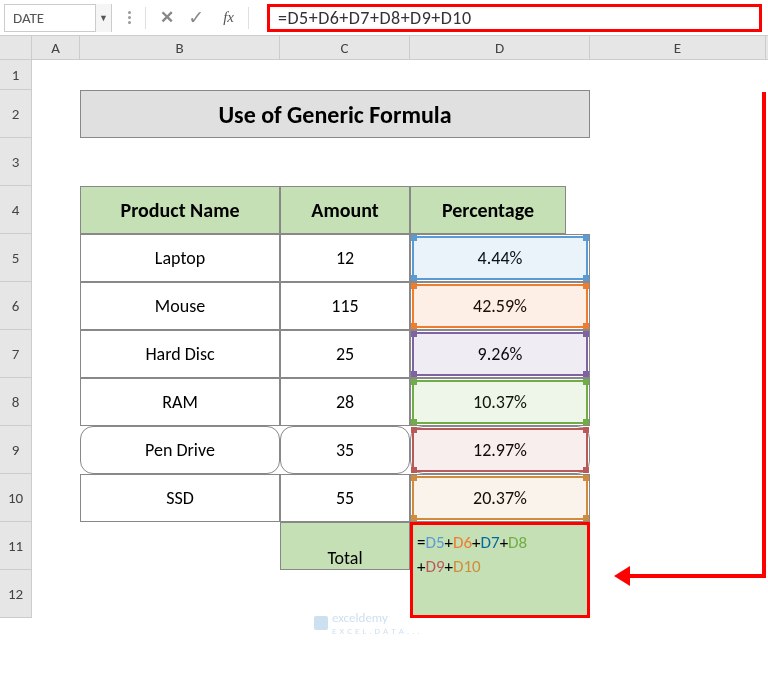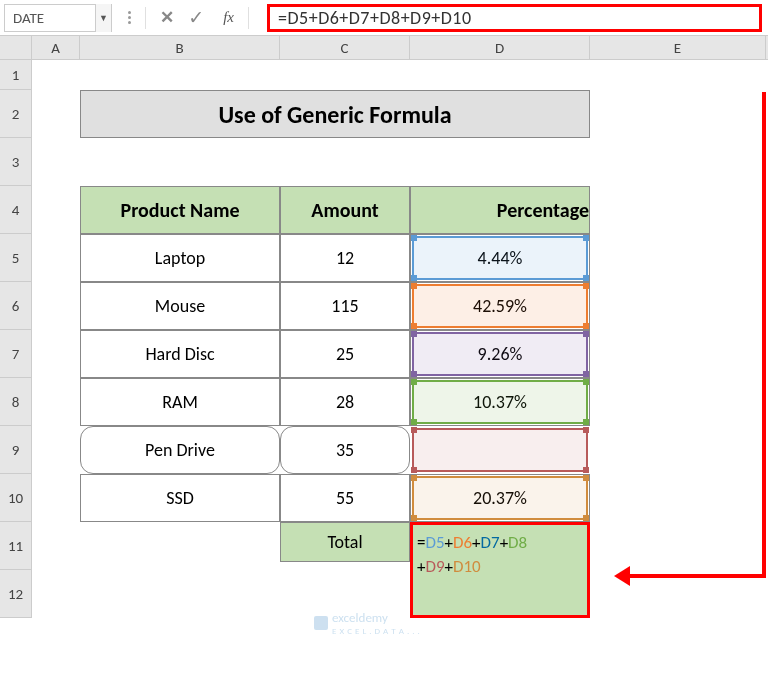--- a/index.html
+++ b/index.html
@@ -32,29 +32,29 @@
     .row-h.small { height: 30px; line-height: 30px; }
     
     .cells { position: relative; flex: 1; }
     .abs-cell { position: absolute; display: flex; align-items: center; justify-content: center; }
     
     .title-cell { left: 48px; top: 30px; width: 510px; height: 48px; border: 1px solid #888; background: #e0e0e0; font-size: 24px; font-weight: bold; }
     
     .table-hdr { top: 126px; height: 48px; background: #c5e0b4; border: 1px solid #888; font-size: 20px; font-weight: bold; }
     .hdr-b { left: 48px; width: 200px; }
     .hdr-c { left: 248px; width: 130px; }
-    .hdr-d { left: 378px; width: 180px; justify-content: flex-end; }
+    .hdr-d { left: 378px; width: 156px; }
     
     .data-cell { height: 48px; border: 1px solid #888; font-size: 18px; background: #fff; }
     .cell-b { left: 48px; width: 200px; }
     .cell-c { left: 248px; width: 130px; }
     .cell-d { left: 378px; width: 180px; }
     .r5 { top: 174px; } .r6 { top: 222px; } .r7 { top: 270px; } .r8 { top: 318px; } .r9 { top: 366px; border-radius: 13px; } .r10 { top: 414px; }
     
-    .total-cell { left: 248px; top: 462px; width: 130px; height: 40px; background: #c5e0b4; border: 1px solid #888; font-size: 18px; }
+    .total-cell { left: 248px; top: 462px; width: 130px; height: 48px; background: #c5e0b4; border: 1px solid #888; font-size: 18px; align-items: flex-end; }
     .formula-cell { left: 378px; top: 462px; width: 180px; height: 96px; background: #c5e0b4; border: 3px solid #ff0000; font-size: 17px; padding: 6px 4px; align-items: flex-start; justify-content: flex-start; flex-wrap: wrap; line-height: 24px; }
     
     .ref-highlight { position: absolute; border: 2px solid; pointer-events: none; }
     .ref-d5 { left: 380px; top: 176px; width: 176px; height: 44px; border-color: #5b9bd5; background: rgba(91,155,213,0.12); }
     .ref-d6 { left: 380px; top: 224px; width: 176px; height: 44px; border-color: #ed7d31; background: rgba(237,125,49,0.12); }
     .ref-d7 { left: 380px; top: 272px; width: 176px; height: 44px; border-color: #8064a2; background: rgba(128,100,162,0.12); }
     .ref-d8 { left: 380px; top: 320px; width: 176px; height: 44px; border-color: #70ad47; background: rgba(112,173,71,0.12); }
     .ref-d9 { left: 380px; top: 368px; width: 176px; height: 44px; border-color: #b85a5a; background: rgba(184,90,90,0.10); }
     .ref-d10 { left: 380px; top: 416px; width: 176px; height: 44px; border-color: #d08c3e; background: rgba(208,140,62,0.10); }
     .handle { position: absolute; width: 6px; height: 6px; }
@@ -172,20 +172,23 @@
       </div>
     <div class="abs-cell data-cell cell-d r8">
         <span>10.37%</span>
       </div>
     <div class="abs-cell data-cell cell-b r9">
         <span>Pen Drive</span>
       </div>
     <div class="abs-cell data-cell cell-c r9">
         <span>35</span>
       </div>
+    <div class="abs-cell data-cell cell-d r9">
+        <span>12.97%</span>
+      </div>
     <div class="abs-cell data-cell cell-b r10">
         <span>SSD</span>
       </div>
     <div class="abs-cell data-cell cell-c r10">
         <span>55</span>
       </div>
     <div class="abs-cell data-cell cell-d r10">
         <span>20.37%</span>
       </div>
 

